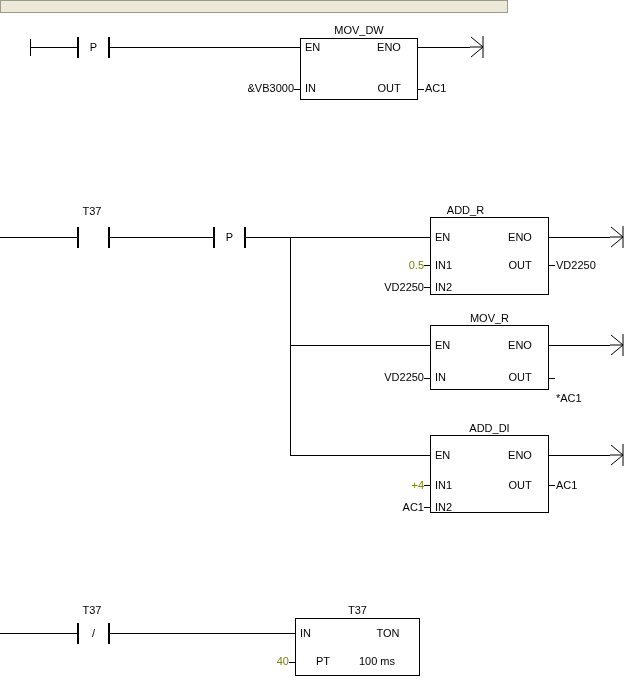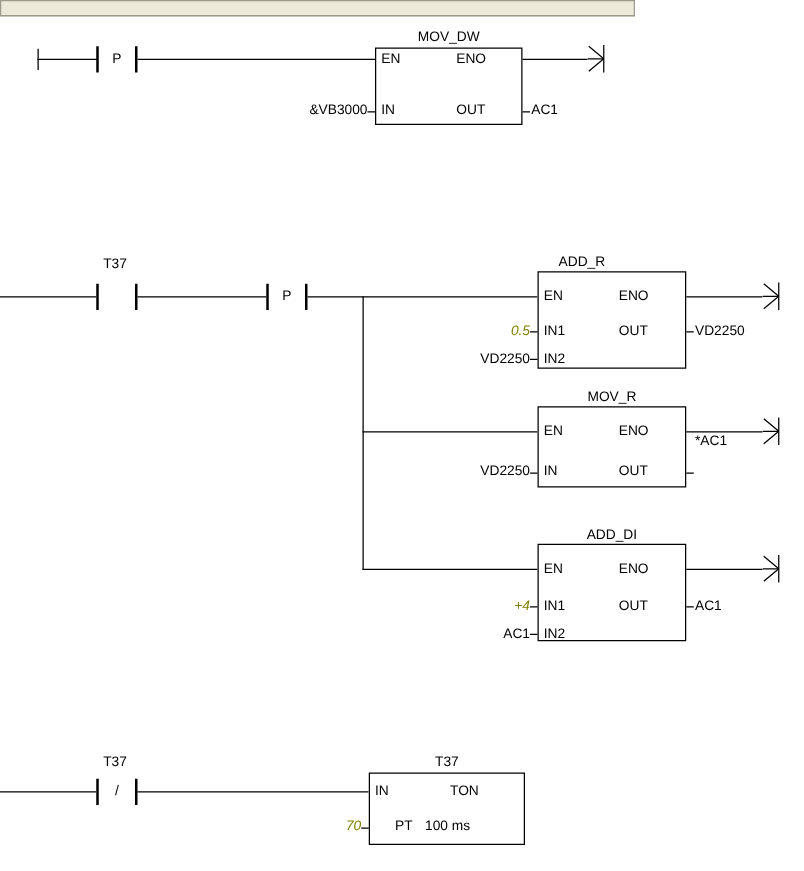--- a/index.html
+++ b/index.html
@@ -18,24 +18,24 @@
   .wv { position:absolute; width:1px;  background:var(--wire,#000); }
   .contact { position:absolute; width:33px; height:21px; }
   .cbar { position:absolute; top:0; width:2px; height:21px; background:#000; }
   .cbar.l { left:0; }
   .cbar.r { left:31px; }
   .csym { position:absolute; left:0; top:5px; width:33px; text-align:center; line-height:11px; }
   .clabel { position:absolute; text-align:center; line-height:11px; }
   .box { position:absolute; border:1px solid #000; background:#fff; }
   .btitle { position:absolute; text-align:center; line-height:11px; }
   .pin { position:absolute; line-height:11px; }
-  .pin.r { text-align:left; }
+  .pin.r { text-align:center; }
   .op { position:absolute; line-height:11px; }
   .op.r { text-align:right; }
-  .op.const { color:var(--constant,#808000);font-style:italic; }
+  .op.const { color:var(--constant,#808000); }
   .arrow { position:absolute; width:18px; height:24px; }
   .arrow line { stroke:#000; stroke-width:1; }
 </style>
 </head>
 <body>
 
 <div class="canvas">
 
   <div class="netbar" style="top:0"></div>
   <div class="netbar" style="top:181"></div>
@@ -115,21 +115,21 @@
 
   <div class="btitle" style="left:430px;top:313px;width:119px">MOV_R</div>
   <div class="box" style="left:430px;top:325px;width:119px;height:65px"></div>
   <div class="pin" style="left:435px;top:340px">EN</div>
   <div class="pin r" style="left:495px;top:340px;width:50px">ENO</div>
   <div class="pin" style="left:435px;top:372px">IN</div>
   <div class="pin r" style="left:495px;top:372px;width:50px">OUT</div>
   <div class="op r" style="left:354px;top:372px;width:70px">VD2250</div>
   <div class="wh" style="left:424px;top:378px;width:6px"></div>
   <div class="wh" style="left:549px;top:378px;width:6px"></div>
-  <div class="op" style="left:556px;top:348px">*AC1</div>
+  <div class="op" style="left:556px;top:393px">*AC1</div>
   <div class="wh" style="left:549px;top:345px;width:61px"></div>
   <div class="arrow" style="left:610px;top:333px">
     <svg width="18" height="24" viewBox="0 0 18 24">
       <line x1="0" y1="12" x2="13" y2="12"></line>
       <line x1="1" y1="2" x2="13" y2="12"></line>
       <line x1="1" y1="22" x2="13" y2="12"></line>
       <line x1="13" y1="1" x2="13" y2="23"></line>
     </svg>
   </div>
 
@@ -165,16 +165,16 @@
     <span class="cbar r"></span>
     <span class="csym">/</span>
   </div>
 
   <div class="btitle" style="left:295px;top:605px;width:125px">T37</div>
   <div class="box" style="left:295px;top:618px;width:125px;height:58px"></div>
   <div class="pin" style="left:300px;top:628px">IN</div>
   <div class="pin r" style="left:360px;top:628px;width:56px">TON</div>
   <div class="pin" style="left:316px;top:656px">PT</div>
   <div class="pin r" style="left:340px;top:656px;width:74px">100 ms</div>
-  <div class="op r const" style="left:249px;top:656px;width:40px">70</div>
+  <div class="op r const" style="left:249px;top:656px;width:40px">40</div>
   <div class="wh" style="left:289px;top:662px;width:6px"></div>
 
 </div>
 
 </body></html>

